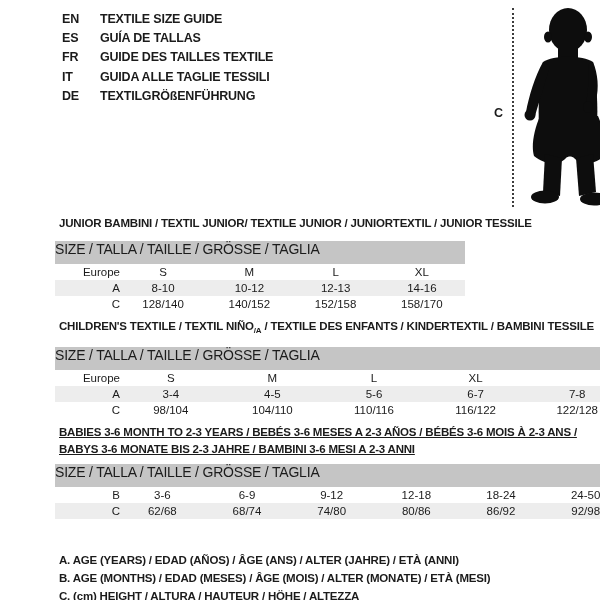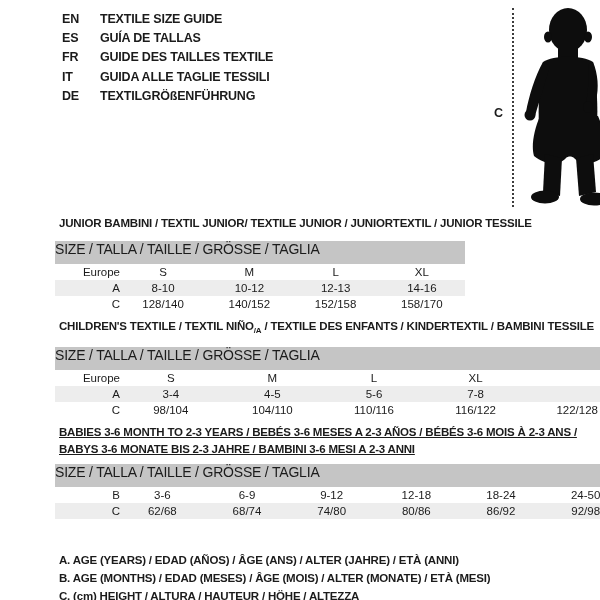--- a/index.html
+++ b/index.html
@@ -119,20 +119,21 @@
         <div class="tcell">S</div>
         <div class="tcell">M</div>
         <div class="tcell">L</div>
         <div class="tcell">XL</div>
       </div>
       <div class="trow" style="grid-template-columns: 65px repeat(5, 1fr); background: rgb(237, 237, 237);">
         <div class="tcell first">A</div>
         <div class="tcell">3-4</div>
         <div class="tcell">4-5</div>
         <div class="tcell">5-6</div>
+        <div class="tcell">6-7</div>
         <div class="tcell">7-8</div>
       </div>
       <div class="trow" style="grid-template-columns: 65px repeat(5, 1fr);">
         <div class="tcell first">C</div>
         <div class="tcell">98/104</div>
         <div class="tcell">104/110</div>
         <div class="tcell">110/116</div>
         <div class="tcell">116/122</div>
         <div class="tcell">122/128</div>
       </div>

